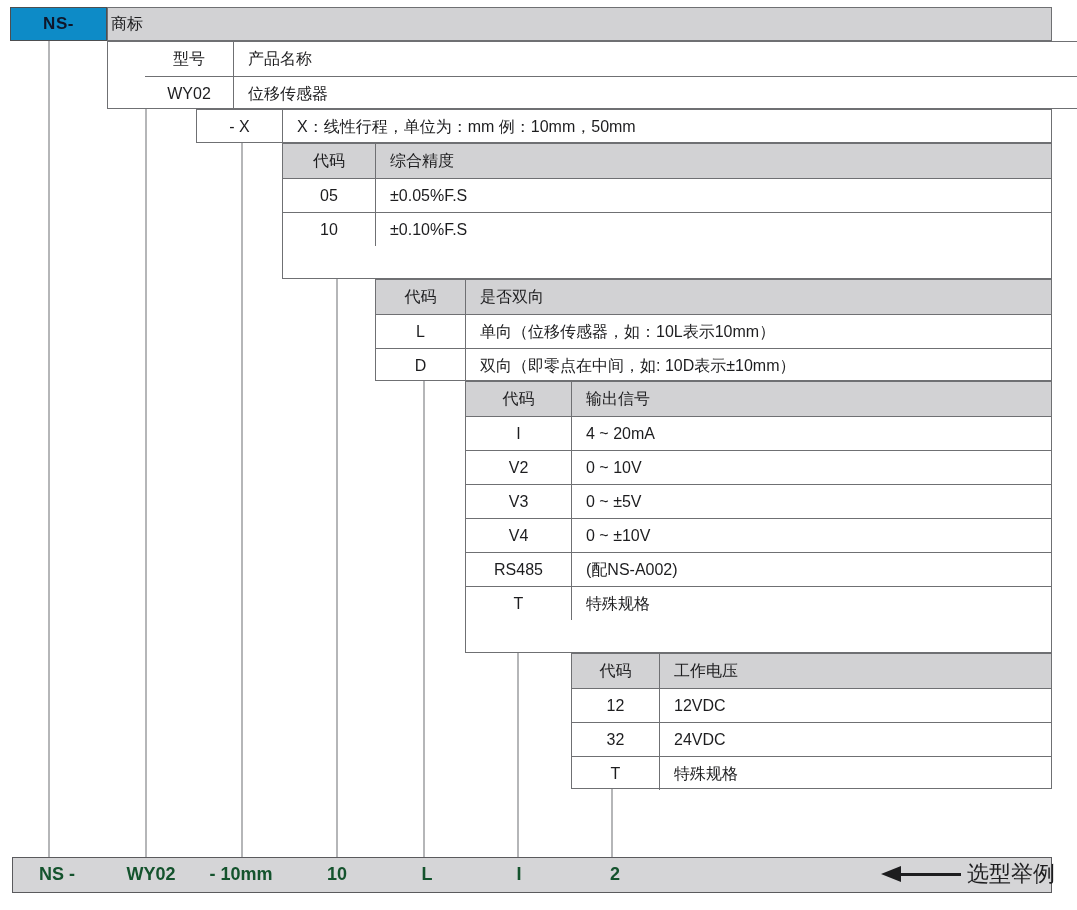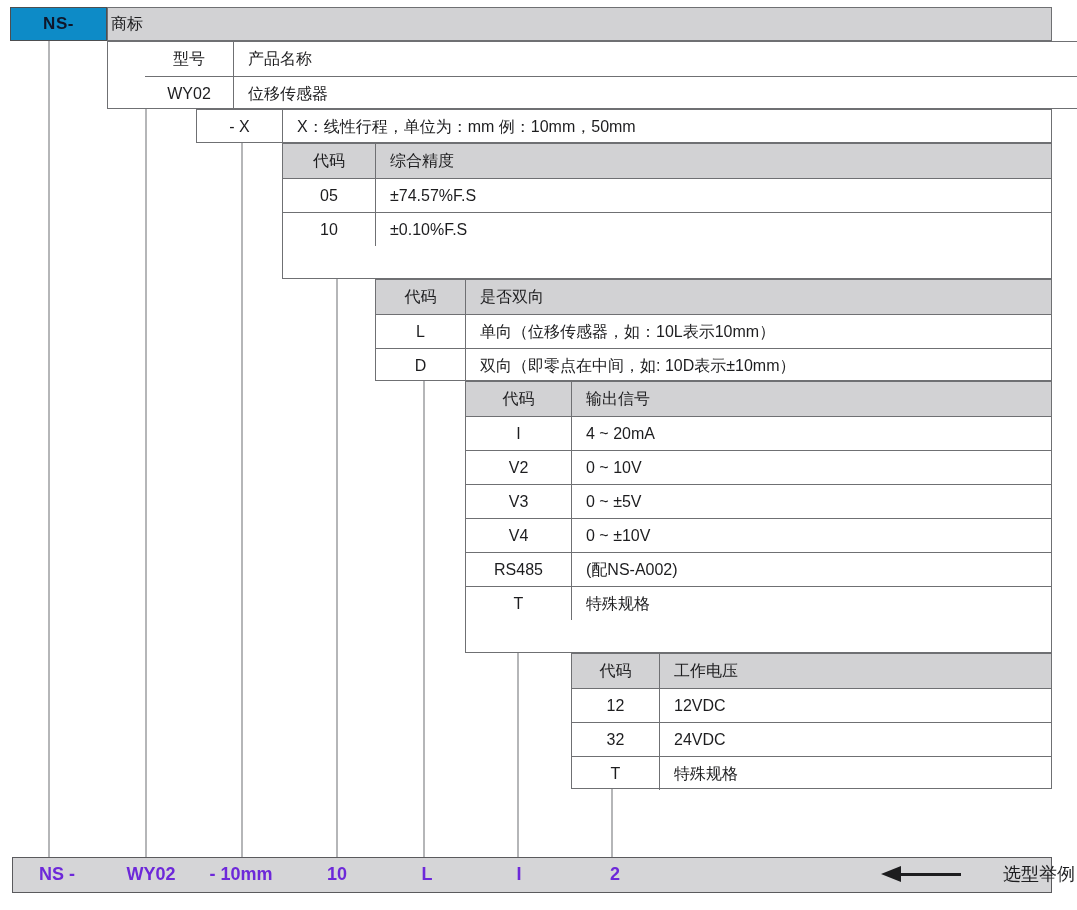--- a/index.html
+++ b/index.html
@@ -61,34 +61,34 @@
   #vl6{left:517px;top:653px;height:206px;}
   #vl7{left:611px;top:789px;height:70px;}
 
   
   #bar{
     position:absolute;left:12px;top:857px;width:1040px;height:36px;
     background:#d5d5d7;border:1.5px solid #5a5a5d;box-sizing:border-box;
   }
   .seg{
     position:absolute;top:0;transform:translateX(-50%);
-    font-weight:bold;font-size:18px;line-height:32px;color:#6d28d9;white-space:nowrap;
+    font-weight:bold;font-size:18px;line-height:32px;color:#14532d;white-space:nowrap;
   }
   #seg0{left:44px;}  #seg1{left:138px;} #seg2{left:228px;}
   #seg3{left:324px;} #seg4{left:414px;} #seg5{left:506px;}
   #seg6{left:602px;}
   .arrow-head{
     position:absolute;left:868px;top:8px;width:0;height:0;
     border-top:8px solid transparent;border-bottom:8px solid transparent;
     border-right:20px solid #1d1d1f;
   }
   .arrow-line{position:absolute;left:886px;top:15px;width:62px;height:3px;background:#1d1d1f;}
   #caption{
-    position:absolute;left:954px;top:0;font-size:18px;line-height:32px;
-    color:#1d1d1f;white-space:nowrap;margin-left:36px;
+    position:absolute;left:954px;top:0;font-size:22px;line-height:32px;
+    color:#1d1d1f;white-space:nowrap;
   }
 </style>
 </head>
 <body>
 
 <div id="stage">
 
   <div class="prefix-box">NS-</div>
 
   <div class="tbl" id="tblA">
@@ -113,21 +113,21 @@
     </div>
   </div>
 
   <div class="tbl" id="tblD">
     <div class="row hdr">
       <div class="c1">代码</div>
       <div class="c2">综合精度</div>
     </div>
     <div class="row">
       <div class="c1">05</div>
-      <div class="c2">±74.57%F.S</div>
+      <div class="c2">±0.05%F.S</div>
     </div>
     <div class="row">
       <div class="c1">10</div>
       <div class="c2">±0.10%F.S</div>
     </div>
   </div>
 
   <div class="tbl" id="tblE">
     <div class="row hdr">
       <div class="c1">代码</div>

